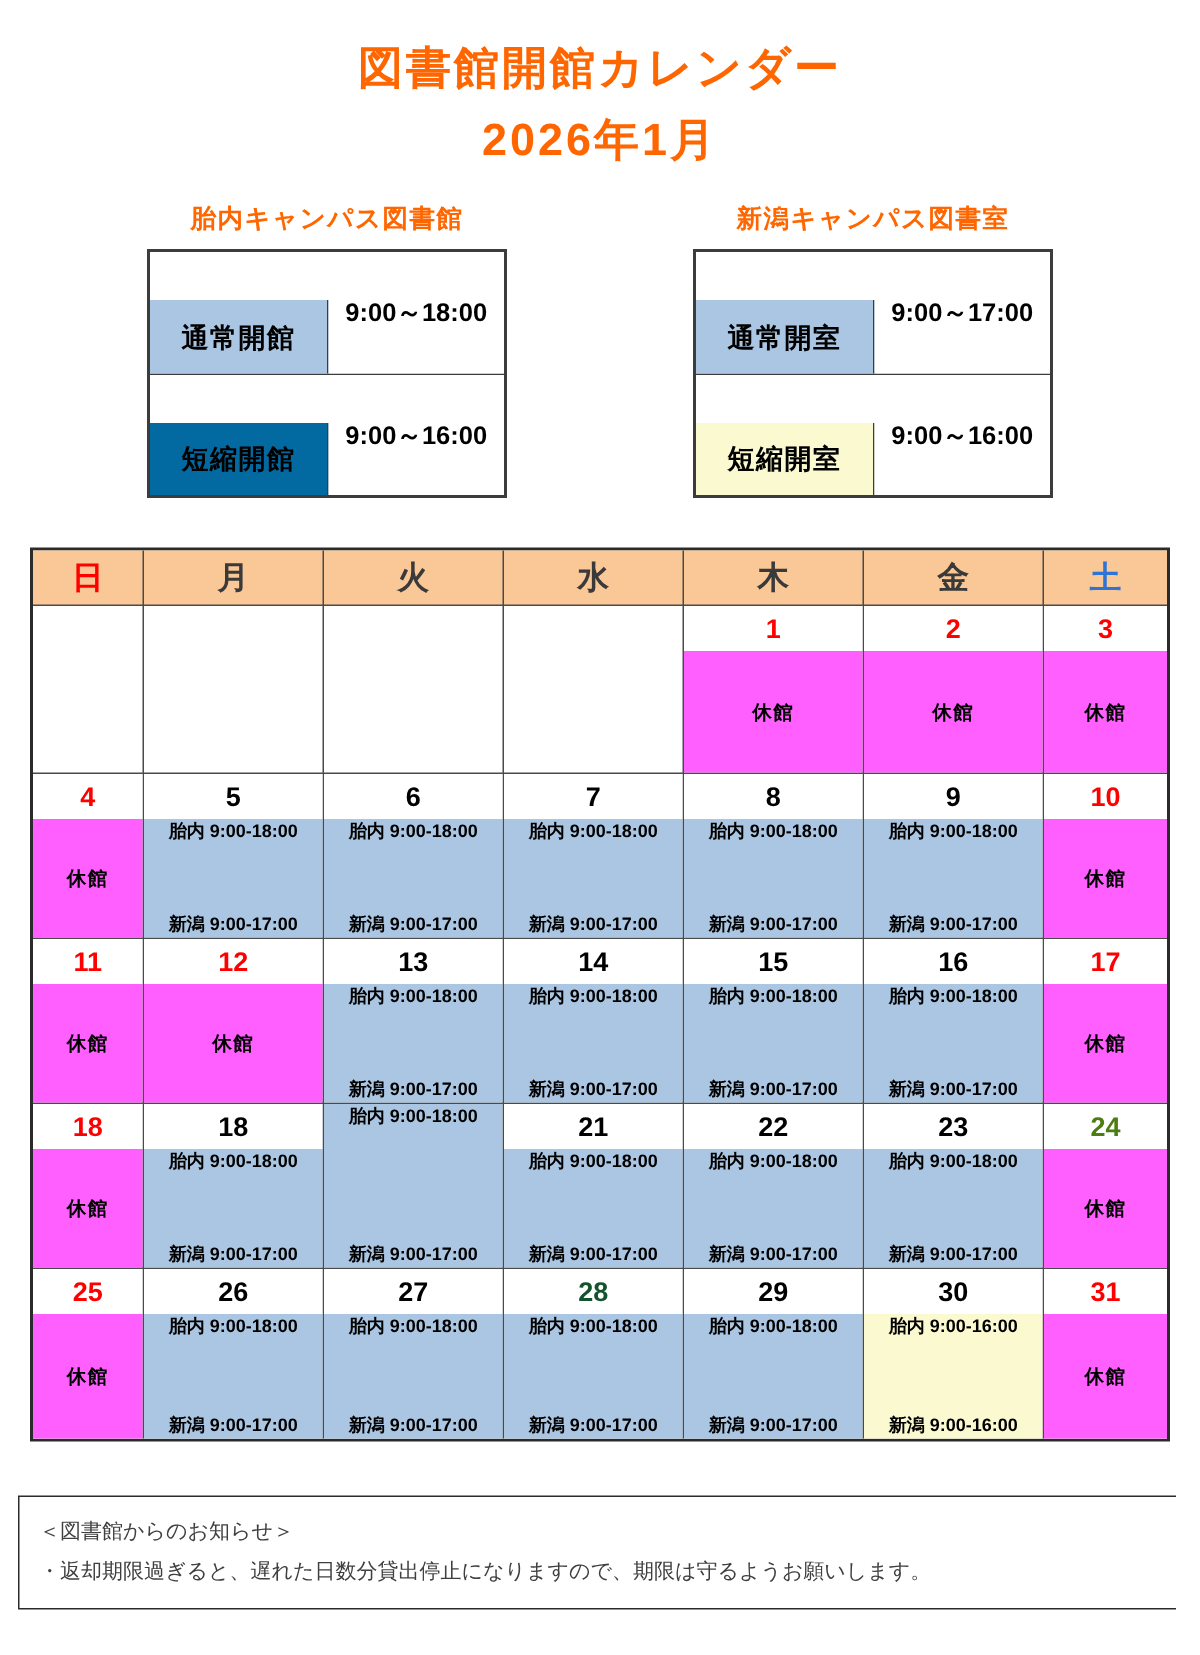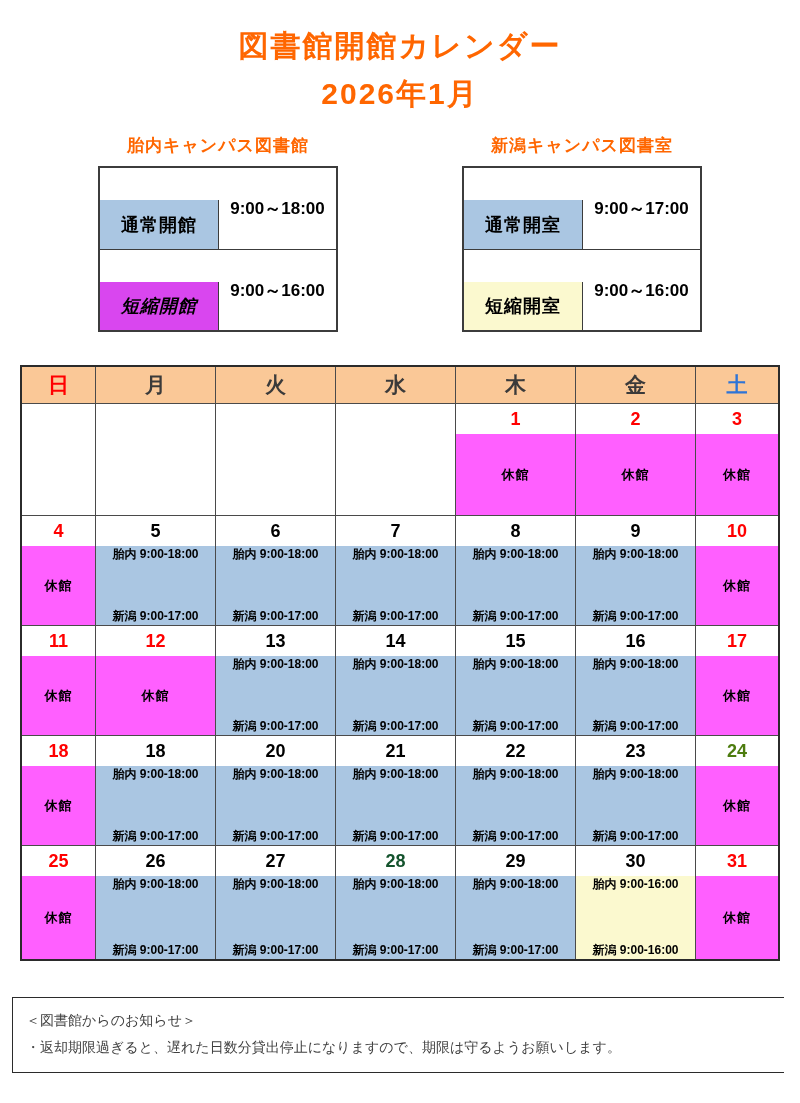--- a/index.html
+++ b/index.html
@@ -64,21 +64,21 @@
   </div>
 
   <div class="legend legend-tainai" id="legend-0">
       <div class="legend-title" style="color: rgb(255, 102, 0);">胎内キャンパス図書館</div>
       <div class="legend-table">
         <div class="legend-row">
           <div class="legend-label" style="background: rgb(170, 198, 226);">通常開館</div>
           <div class="legend-time">9:00～18:00</div>
         </div>
         <div class="legend-row">
-          <div class="legend-label" style="background: #d946ef; font-style: italic;">短縮開館</div>
+          <div class="legend-label" style="background: #0369a1;">短縮開館</div>
           <div class="legend-time">9:00～16:00</div>
         </div>
       </div>
     </div>
   <div class="legend legend-niigata" id="legend-1">
       <div class="legend-title" style="color: rgb(255, 102, 0);">新潟キャンパス図書室</div>
       <div class="legend-table">
         <div class="legend-row">
           <div class="legend-label" style="background: rgb(170, 198, 226);">通常開室</div>
           <div class="legend-time">9:00～17:00</div>
@@ -220,21 +220,20 @@
         </div>
       </div>
       <div class="cal-cell">
         <div class="cell-date" style="color: rgb(0, 0, 0);">18</div>
         <div class="cell-body" style="background: rgb(170, 198, 226);">
           <div class="cell-line">胎内 9:00-18:00</div>
           <div class="cell-line">新潟 9:00-17:00</div>
         </div>
       </div>
       <div class="cal-cell">
-        <div class="cell-date" style="color: rgb(0, 0, 0);">20</div>
         <div class="cell-body" style="background: rgb(170, 198, 226);">
           <div class="cell-line">胎内 9:00-18:00</div>
           <div class="cell-line">新潟 9:00-17:00</div>
         </div>
       </div>
       <div class="cal-cell">
         <div class="cell-date" style="color: rgb(0, 0, 0);">21</div>
         <div class="cell-body" style="background: rgb(170, 198, 226);">
           <div class="cell-line">胎内 9:00-18:00</div>
           <div class="cell-line">新潟 9:00-17:00</div>

